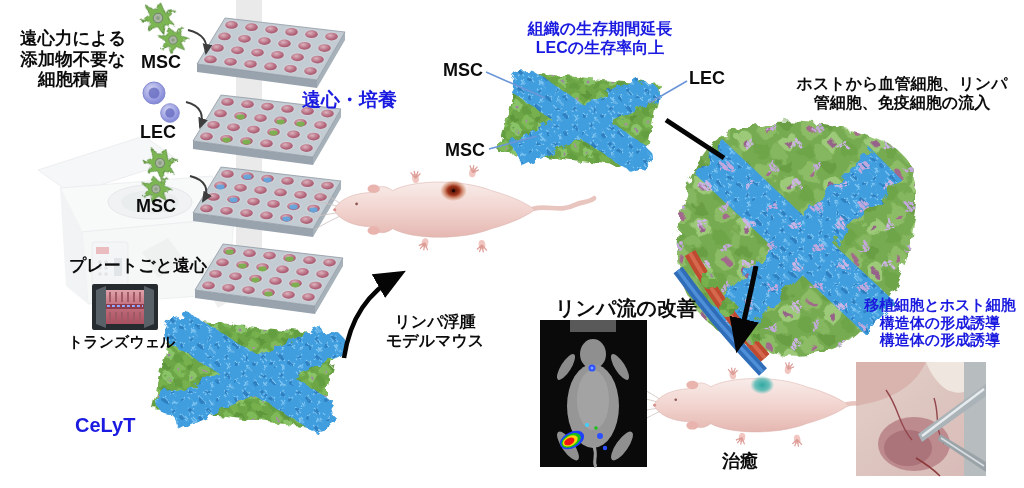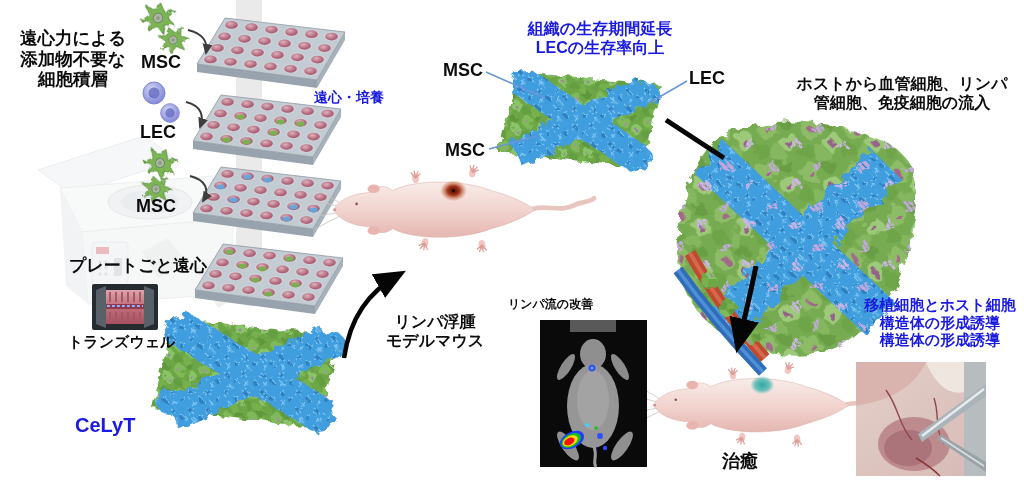--- a/index.html
+++ b/index.html
@@ -390,21 +390,21 @@
 <div class="t ctr" style="left:0px;top:28px;width:146px;font-size:17.5px;text-align:center;">
   <div>遠心力による</div>
   <div>添加物不要な</div>
   <div>細胞積層</div>
 </div>
 
 <div class="t" style="left:141px;top:52px;font-size:18px;">MSC</div>
 <div class="t" style="left:140px;top:122px;font-size:18px;">LEC</div>
 <div class="t" style="left:136px;top:196px;font-size:18px;">MSC</div>
 
-<div class="t blue" style="left:302px;top:89px;font-size:14px;margin-left:12px;">遠心・培養</div>
+<div class="t blue" style="left:302px;top:89px;font-size:19px;">遠心・培養</div>
 <div class="t" style="left:69px;top:256px;font-size:17px;">プレートごと遠心</div>
 <div class="t" style="left:68px;top:333px;font-size:15px;font-weight:600;">トランズウェル</div>
 <div class="t blue" style="left:75px;top:414px;font-size:20px;">CeLyT</div>
 
 <div class="t ctr blue" style="left:505px;top:20px;width:190px;font-size:16px;">
   <div>組織の生存期間延長</div>
   <div>LECの生存率向上</div>
 </div>
 
 <div class="t" style="left:443px;top:60px;font-size:18px;">MSC</div>
@@ -414,21 +414,21 @@
 <div class="t ctr" style="left:780px;top:75px;width:244px;font-size:16px;">
   <div>ホストから血管細胞、リンパ</div>
   <div>管細胞、免疫細胞の流入</div>
 </div>
 
 <div class="t ctr" style="left:380px;top:313px;width:110px;font-size:16px;">
   <div>リンパ浮腫</div>
   <div>モデルマウス</div>
 </div>
 
-<div class="t" style="left:508px;top:297px;font-size:12px;">リンパ流の改善</div>
+<div class="t" style="left:555px;top:297px;font-size:20px;">リンパ流の改善</div>
 <div class="t" style="left:722px;top:451px;font-size:18px;">治癒</div>
 
 <div class="t ctr blue" style="left:856px;top:296px;width:168px;font-size:15px;">
   <div>移植細胞とホスト細胞</div>
   <div>構造体の形成誘導</div>
   <div>構造体の形成誘導</div>
 </div>
 
 </div>
 

